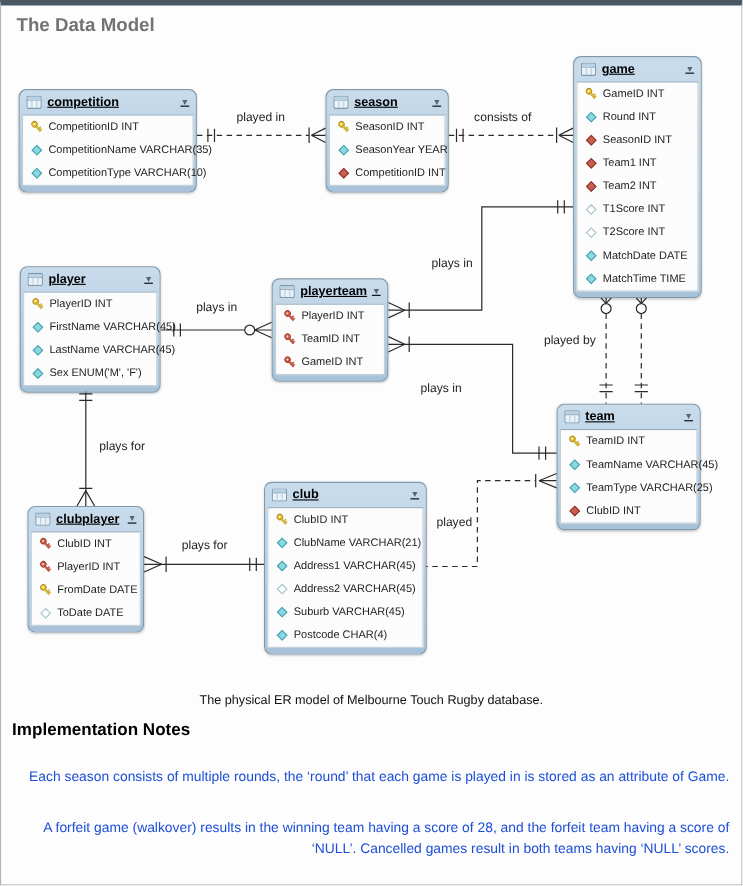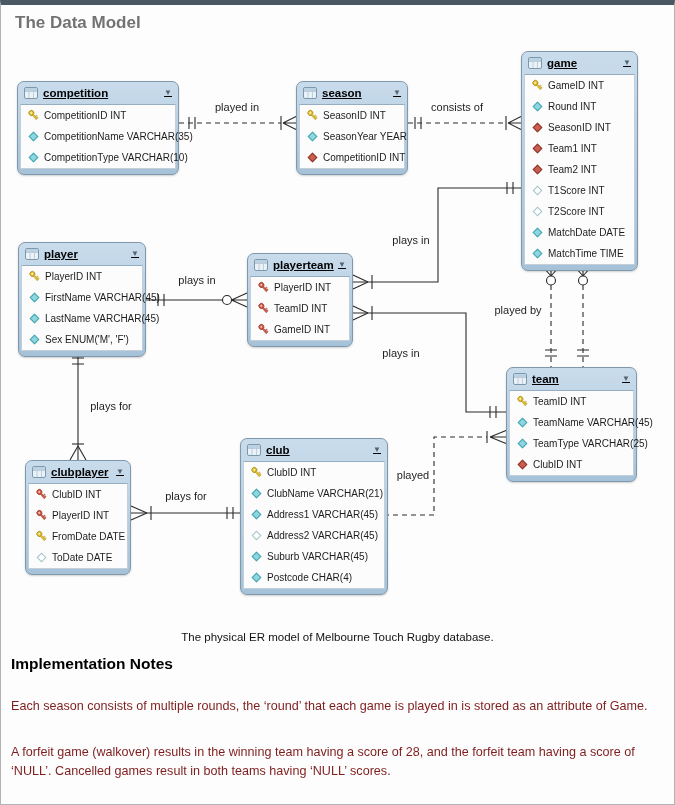--- a/index.html
+++ b/index.html
@@ -36,21 +36,21 @@
   #e-competition{left:16px;top:76px;width:162px;}
   #e-season{left:295px;top:76px;width:112px;}
   #e-game{left:520px;top:46px;width:117px;}
   #e-player{left:17px;top:237px;width:128px;}
   #e-playerteam{left:246px;top:248px;width:106px;}
   #e-team{left:505px;top:362px;width:131px;}
   #e-clubplayer{left:24px;top:455px;width:106px;}
   #e-club{left:239px;top:433px;width:148px;}
   .caption{position:absolute;left:0;top:626px;width:673px;text-align:center;font-size:11.5px;color:#111;}
   .notes-heading{position:absolute;left:10px;top:650px;font-size:15.5px;font-weight:bold;color:#000;}
-  .note-p{position:absolute;left:10px;width:652px;font-size:12.6px;line-height:19px;color:#7f1d1d;}
+  .note-p{position:absolute;left:10px;width:652px;font-size:12.6px;line-height:19px;color:#1d4ed8;text-align:right;}
   #note-p1{top:692px;}
   #note-p2{top:738px;}
 </style>
 </head>
 <body>
 
 <div class="page">
 
   <div class="page-title">The Data Model</div>
 

